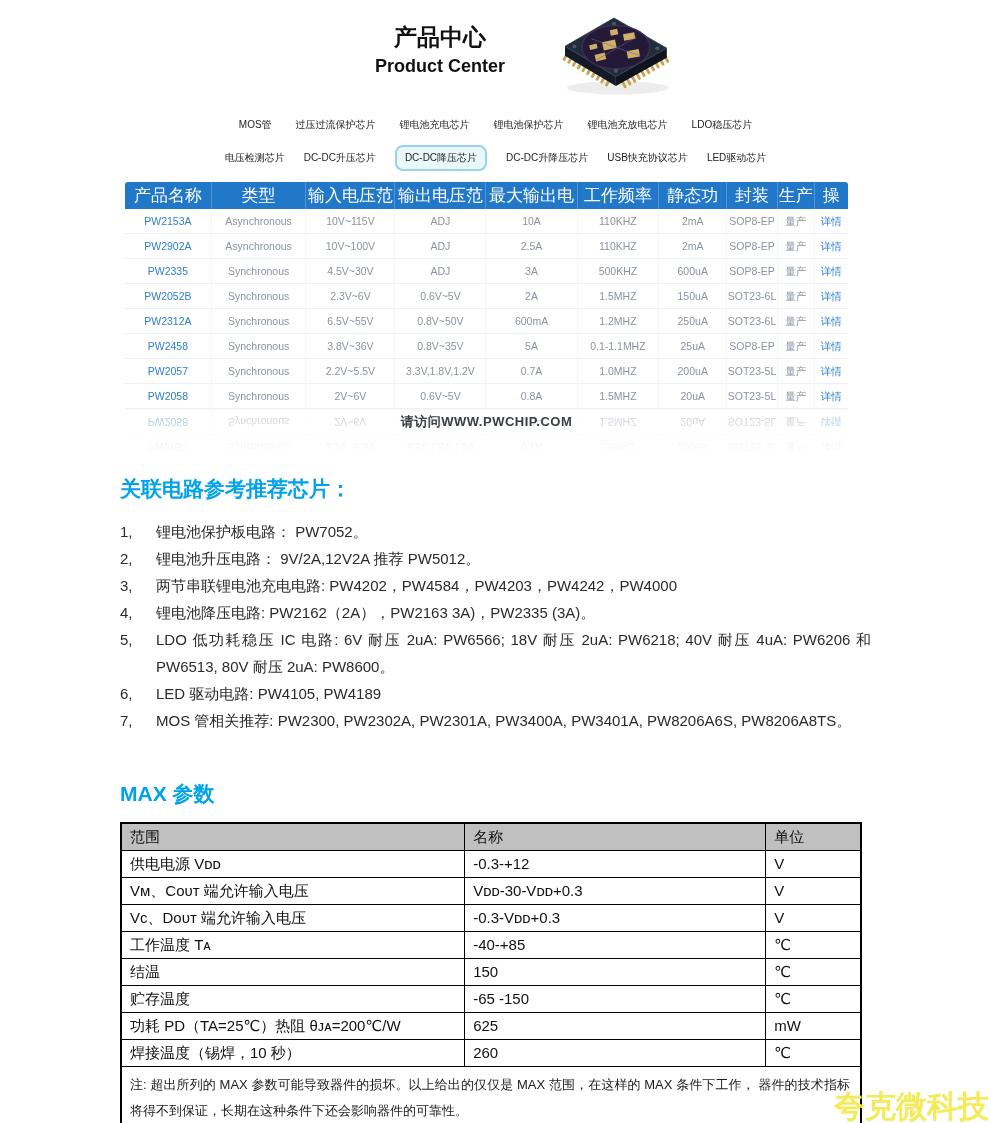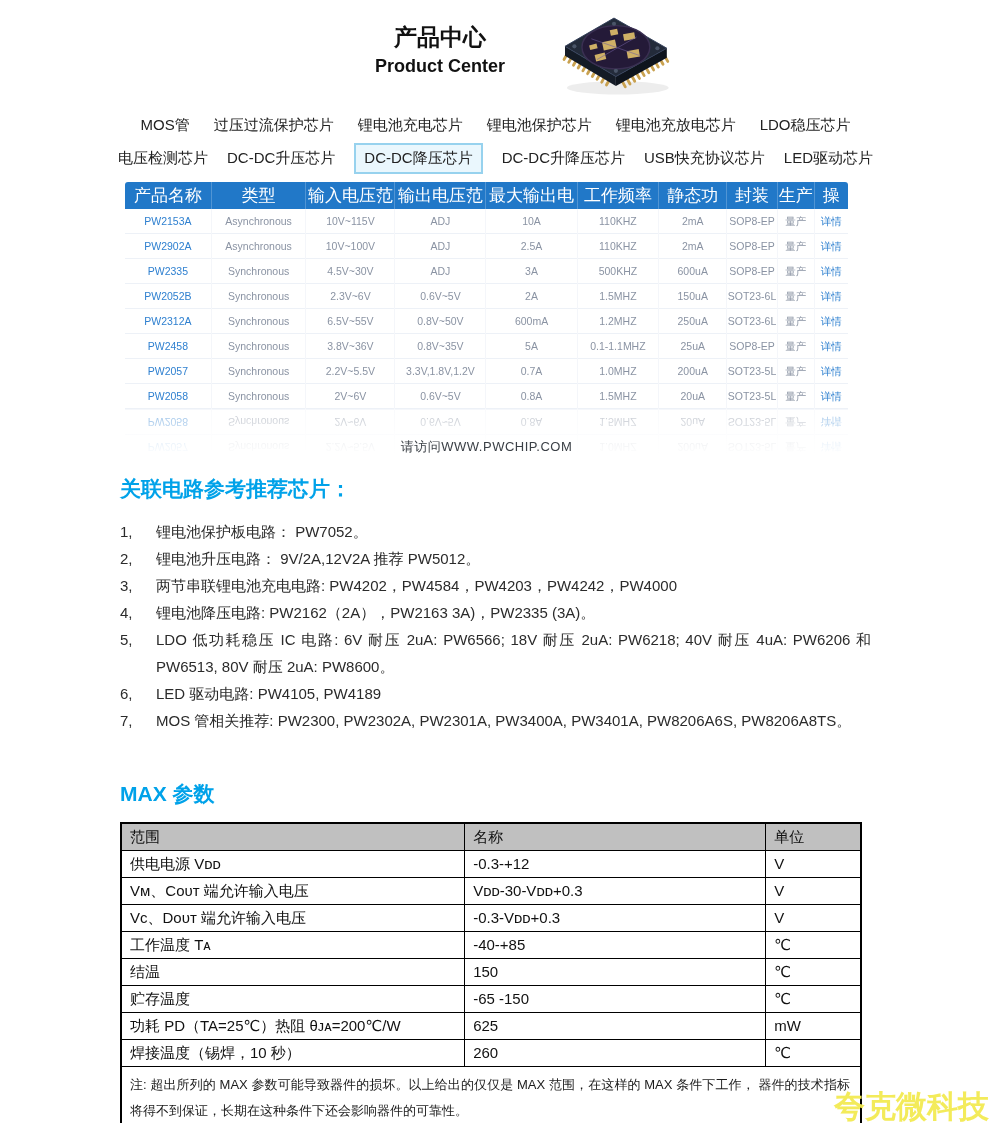--- a/index.html
+++ b/index.html
@@ -11,25 +11,25 @@
   .page{position:relative;width:991px;height:1123px;background:#fff;overflow:hidden;}
 
   
   .header{position:relative;height:104px;}
   .title-wrap{position:absolute;top:22px;left:0;width:880px;text-align:center;}
   .t-zh{font-size:23px;font-weight:bold;color:#111;line-height:30px;}
   .t-en{font-size:18px;font-weight:bold;color:#111;line-height:28px;}
   .chip{position:absolute;left:548px;top:4px;}
 
   
-  .nav{display:flex;justify-content:center;align-items:center;font-size:15px;color:#222;}
+  .nav{display:flex;justify-content:center;align-items:center;font-size:10px;color:#222;}
   .nav1{margin-top:10px;gap:24px;height:22px;}
   .nav2{margin-top:7px;gap:19px;height:30px;}
   .nav-item{cursor:pointer;white-space:nowrap;}
-  .nav-item.active{background:var(--navActiveBg);border:2px solid var(--navActiveBorder);border-radius:0;padding:4px 8px;}
+  .nav-item.active{background:var(--navActiveBg);border:2px solid var(--navActiveBorder);border-radius:8px;padding:4px 8px;}
 
   
   .ptable{margin:9px 0 0 125px;width:723px;}
   .cols{display:flex;width:100%;}
   .cols>div:nth-of-type(1){width:12.0%;}
   .cols>div:nth-of-type(2){width:13.1%;}
   .cols>div:nth-of-type(3){width:12.3%;}
   .cols>div:nth-of-type(4){width:12.6%;}
   .cols>div:nth-of-type(5){width:12.6%;}
   .cols>div:nth-of-type(6){width:11.3%;}
@@ -44,22 +44,22 @@
   .p-cell{font-size:10.5px;color:var(--cellText);text-align:center;border-right:1px solid #F4F6FA;line-height:25px;height:25px;overflow:hidden;white-space:nowrap;}
   .p-row>div:last-child{border-right:none;}
   .p-cell.c0{color:var(--link);cursor:pointer;}
   .p-cell.c9{color:var(--link);cursor:pointer;}
 
   
   .refl{position:relative;height:46px;overflow:hidden;}
   .refl-rows{transform:scaleY(-1);}
   .refl::after{content:'';position:absolute;inset:0;
     background:linear-gradient(to bottom,rgba(255,255,255,0.45),rgba(255,255,255,0.82) 55%,#fff 100%);}
-  .visit{position:absolute;top:29px;left:0;width:100%;text-align:center;z-index:2;
-    font-size:13px;font-weight:normal;color:#3A3F45;letter-spacing:0.5px;}
+  .visit{position:absolute;top:4px;left:0;width:100%;text-align:center;z-index:2;
+    font-size:13px;font-weight:bold;color:#3A3F45;letter-spacing:0.5px;}
 
   
   .sec-h{margin-left:120px;font-size:21px;font-weight:bold;color:var(--accent);}
   .related .sec-h{margin-top:20px;}
   .list{margin:15px 120px 0 120px;font-size:15px;color:#2B2B2B;line-height:27px;}
   .li{display:flex;}
   .num{width:36px;flex-shrink:0;}
   .txt{flex:1;text-align:justify;}
 
   

